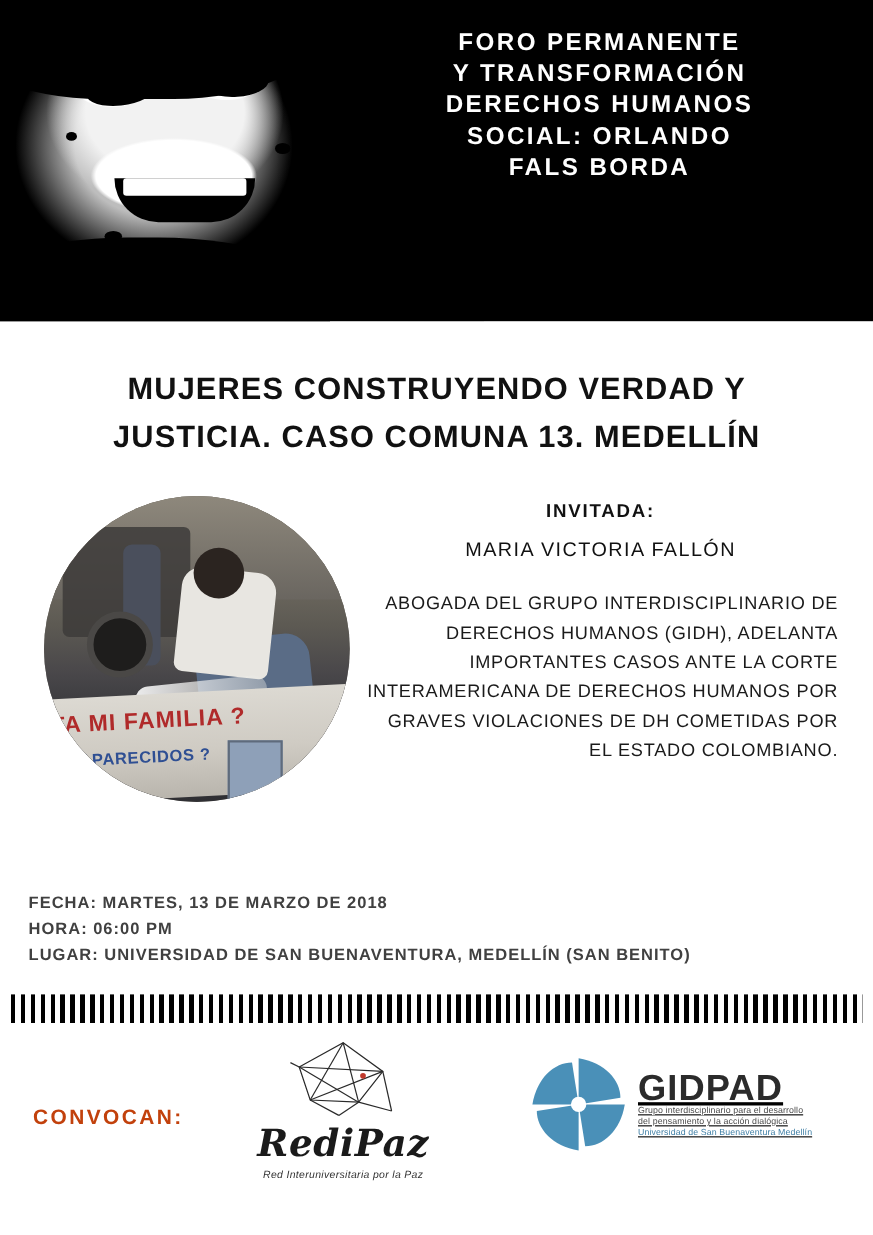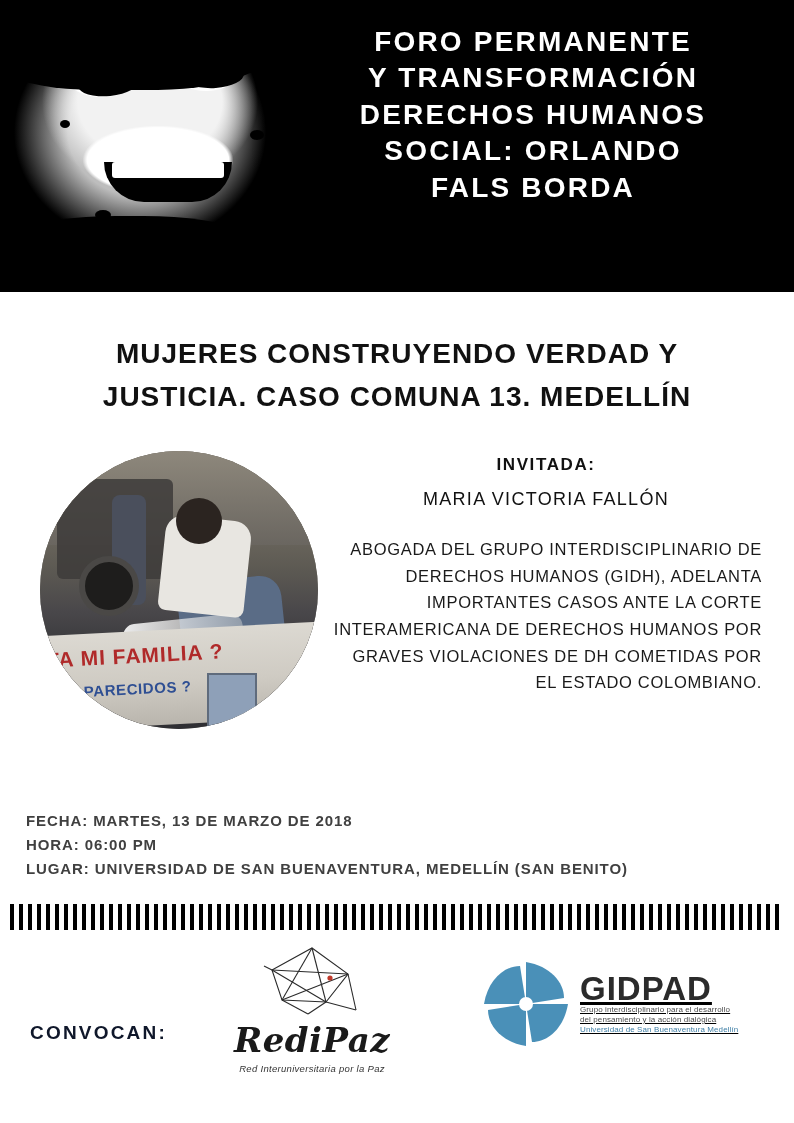--- a/index.html
+++ b/index.html
@@ -76,27 +76,27 @@
   .portrait .speck {
     position: absolute; background: #000; border-radius: 50%;
   }
   .header-fade {
     position: absolute;
     left: 250px; top: 0; width: 190px; height: 292px;
     background: linear-gradient(to right, rgba(0,0,0,0) 0%, #000 78%);
   }
   .header-text {
     position: absolute;
-    right: 26px;
+    right: 14px;
     top: 24px;
     width: 470px;
     text-align: center;
     color: #ffffff;
     font-weight: bold;
-    font-size: 28px;
+    font-size: 22px;
     letter-spacing: 2.2px;
     line-height: 1.30;
     text-transform: uppercase;
   }
 
   
   .title {
     margin: 40px 40px 0 40px;
     text-align: center;
     font-size: 28px;
@@ -232,23 +232,22 @@
     height: 150px;
     margin-top: 6px;
   }
   .convocan {
     position: absolute;
     left: 30px;
     top: 70px;
     font-size: 19px;
     font-weight: bold;
     letter-spacing: 2.2px;
-    color: #0f172a;
+    color: #c2410c;
     text-transform: uppercase;
-    margin-top: 16px;
   }
   
   .redipaz {
     position: absolute;
     left: 222px;
     top: 8px;
     width: 180px;
     text-align: center;
   }
   .redipaz svg { display: block; margin: 0 auto; }

